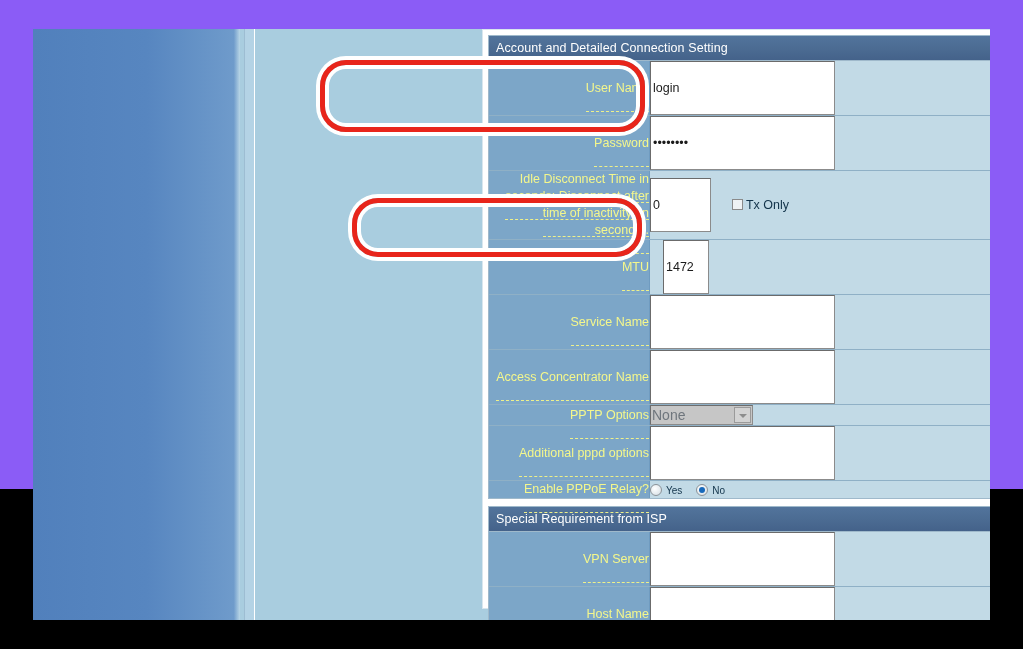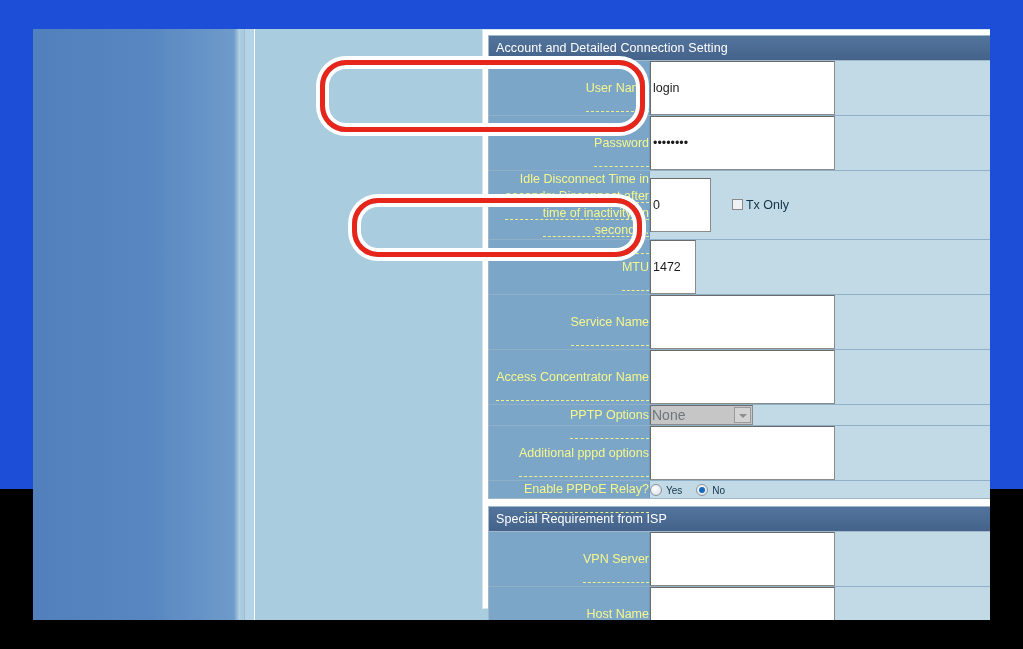--- a/index.html
+++ b/index.html
@@ -5,21 +5,21 @@
   html, body {
     margin: 0; padding: 0;
     background: #000;
     width: 1023px; height: 649px;
     overflow: hidden;
     font-family: "Liberation Sans", sans-serif;
   }
   #screen {
     position: relative;
     width: 1023px; height: 489px;
-    background: #1d4ed8;
+    background: #8b5cf6;
   }
   
   #page {
     position: absolute;
     left: 33px; top: 29px;
     width: 957px; height: 591px;
     background: #a9cddf;
     overflow: hidden;
   }
   #leftpanel {
@@ -105,21 +105,21 @@
     border: 1px solid #8b8b8b;
     border-top-color: #6b6b6b;
     border-left-color: #6b6b6b;
     height: 16px;
     padding: 18px 2px;
     box-sizing: content-box;
     outline: none;
   }
   input.w185 { width: 179px; }
   input.w60  { width: 55px; }
-  input.w45  { width: 40px; }
+  input.w45  { width: 40px; margin-left: 13px; }
   input.w100 { width: 92px; }
   input.dis {
     background: #d6dfe4;
     color: #555f66;
   }
   .fakesel {
     display: inline-block;
     position: relative;
     width: 103px; height: 20px;
     background: #c6c6c6;

